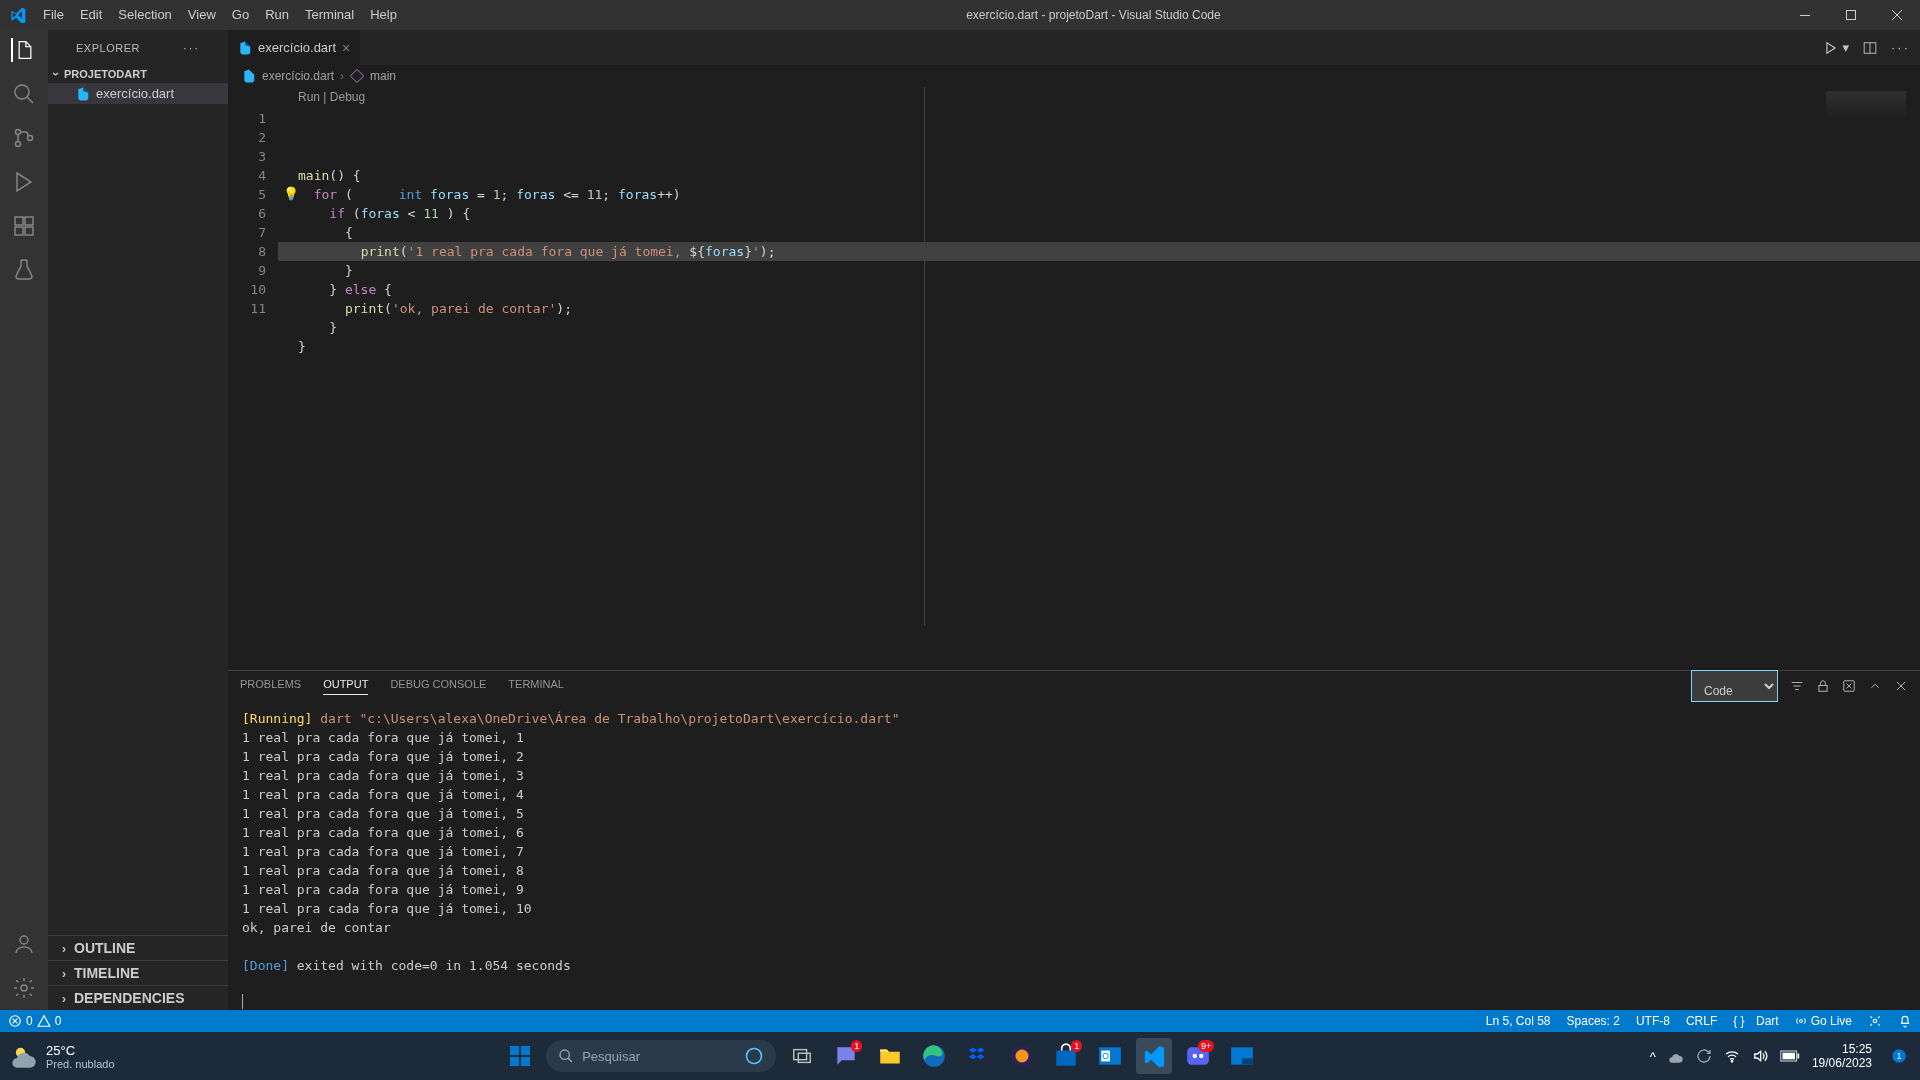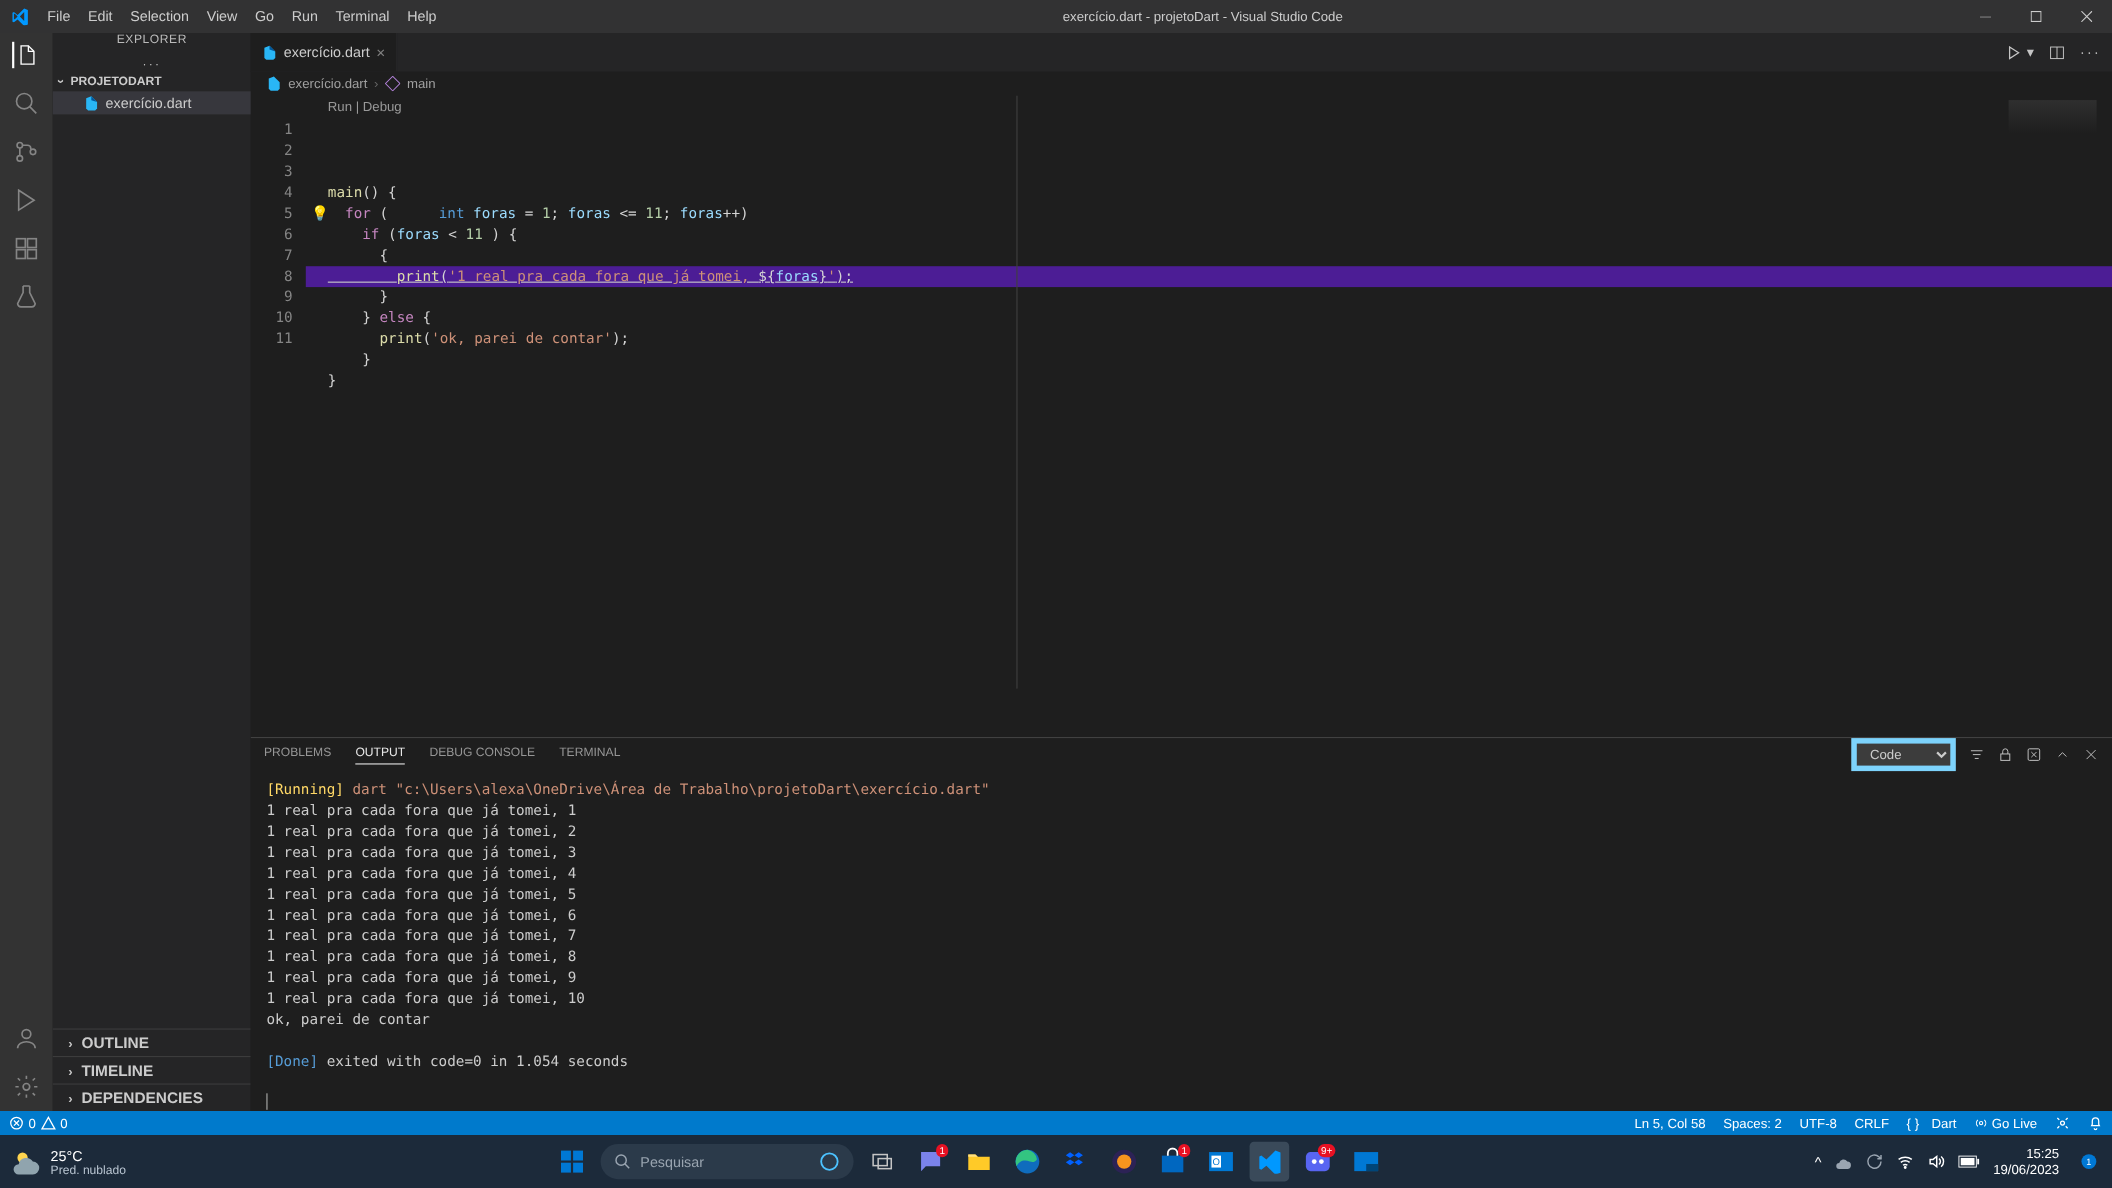--- a/index.html
+++ b/index.html
@@ -26,59 +26,59 @@
 .win-controls { display:flex; }
 .win-controls .btn { width:46px; height:30px; display:flex; align-items:center; justify-content:center; }
 
 .main-layout { display:flex; height: calc(100% - 30px - 22px - 48px); }
 .activity-bar { width:48px; background:#333333; display:flex; flex-direction:column; align-items:center; padding-top:8px; gap:20px; }
 .activity-bar .icon { width:24px; height:24px; color:#858585; display:flex; align-items:center; justify-content:center; }
 .activity-bar .icon.active { color:#ffffff; border-left:2px solid #fff; margin-left:-2px; padding-left:2px;}
 .activity-bar .spacer { flex:1; }
 
 .sidebar { width:180px; background:#252526; display:flex; flex-direction:column; }
-.sidebar-header { height:35px; display:flex; align-items:center; justify-content:space-between; padding:0 28px; font-size:11px; color:#bbbbbb; letter-spacing:0.5px;flex-direction:column; }
+.sidebar-header { height:35px; display:flex; align-items:center; justify-content:space-between; padding:0 28px; font-size:11px; color:#bbbbbb; letter-spacing:0.5px; }
 .project-header { padding:2px 6px; font-size:11px; font-weight:bold; color:#cccccc; display:flex; align-items:center; gap:4px; }
 .file-item { padding:3px 4px 3px 28px; font-size:13px; background:#37373d; display:flex; align-items:center; gap:6px; }
 .sidebar-bottom { margin-top:auto; }
 .sidebar-section { padding:4px 14px; font-size:14px; font-weight:bold; color:#cccccc; border-top:1px solid #3c3c3c; display:flex; align-items:center; gap:4px;}
 
 .editor-area { flex:1; display:flex; flex-direction:column; background:#1e1e1e; }
 .tabbar { height:35px; background:#252526; display:flex; align-items:stretch; }
 .tab { background:#1e1e1e; padding:0 10px; display:flex; align-items:center; gap:6px; font-size:13px; border-right:1px solid #252526; }
 .tab .close { color:#808080; font-size:14px; }
 .tab-actions { margin-left:auto; display:flex; align-items:center; gap:14px; padding:0 10px; color:#c5c5c5;}
 .breadcrumb { height:22px; display:flex; align-items:center; gap:6px; padding-left:14px; font-size:12px; color:#a0a0a0; }
 .breadcrumb .sep { color:#666; }
 
 .code-wrap { flex:1; display:flex; position:relative; }
 .gutter { width:50px; text-align:right; color:#858585; font-family:Consolas,monospace; font-size:13px; line-height:19px; padding-top:22px; padding-right:12px; }
 .lightbulb { position:absolute; left:55px; top:calc(22px + 19px*4 + 1px); color:#ffcc00; font-size:13px; }
 .code-lens { position:absolute; left:70px; top:3px; color:#999999; font-size:12px; font-family:"Segoe UI",sans-serif; }
 .code { font-family:Consolas,monospace; font-size:13px; line-height:19px; padding-top:22px; white-space:pre; flex:1; position:relative;}
 .code .line { padding-left:20px; }
-.code .line.active { background:#4c1d95;text-decoration:underline; }
+.code .line.active { background:#404040; }
 .ruler { position:absolute; left:calc(20px + 80ch); top:0; bottom:0; border-left:1px solid #404040; }
 .minimap { position:absolute; right:14px; top:4px; width:80px; height:30px; background:linear-gradient(#404040,#1e1e1e); opacity:0.5; font-size:2px; color:#888; overflow:hidden;}
 
 .kw { color:#c586c0; }
 .type { color:#569cd6;margin-left:46px; }
 .fn { color:#dcdcaa; }
 .var { color:#9cdcfe; }
 .num { color:#b5cea8; }
 .str { color:#ce9178; }
 .punct { color:#d4d4d4; }
 .interp { color:#9cdcfe; }
 
 .panel { height:340px; border-top:1px solid #414141; display:flex; flex-direction:column; background:#1e1e1e;margin-top:44px; }
 .panel-tabs { height:30px; display:flex; align-items:center; padding:0 12px; gap:22px; font-size:11px; color:#969696; }
 .panel-tabs .ptab.active { color:#e7e7e7; border-bottom:1px solid #e7e7e7; padding-bottom:4px;}
 .panel-tabs .ptab { padding-bottom:5px; }
 .panel-right { margin-left:auto; display:flex; align-items:center; gap:12px; }
-.panel-right select { background:#3c3c3c; color:#ccc; border:5px solid #7dd3fc; font-size:12px; padding:2px 28px 2px 8px; }
+.panel-right select { background:#3c3c3c; color:#ccc; border:1px solid #7dd3fc; font-size:12px; padding:12px 28px 2px 8px; }
 .panel-output { flex:1; font-family:Consolas,monospace; font-size:13px; line-height:19px; padding:8px 14px; overflow:auto; color:#cccccc; white-space:pre;}
 .out-running { color:#ffd866; }
 .out-done { color:#569cd6; }
 .out-path { color:#ce9178; }
 .cursor-bar { border-left:1px solid #aeafad; height:15px; display:inline-block; }
 
 .statusbar { height:22px; background:#007acc; color:#ffffff; display:flex; align-items:center; font-size:12px; }
 .statusbar .sb-item { padding:0 8px; display:flex; align-items:center; gap:4px; }
 .statusbar .sb-right { margin-left:auto; display:flex; }
 

